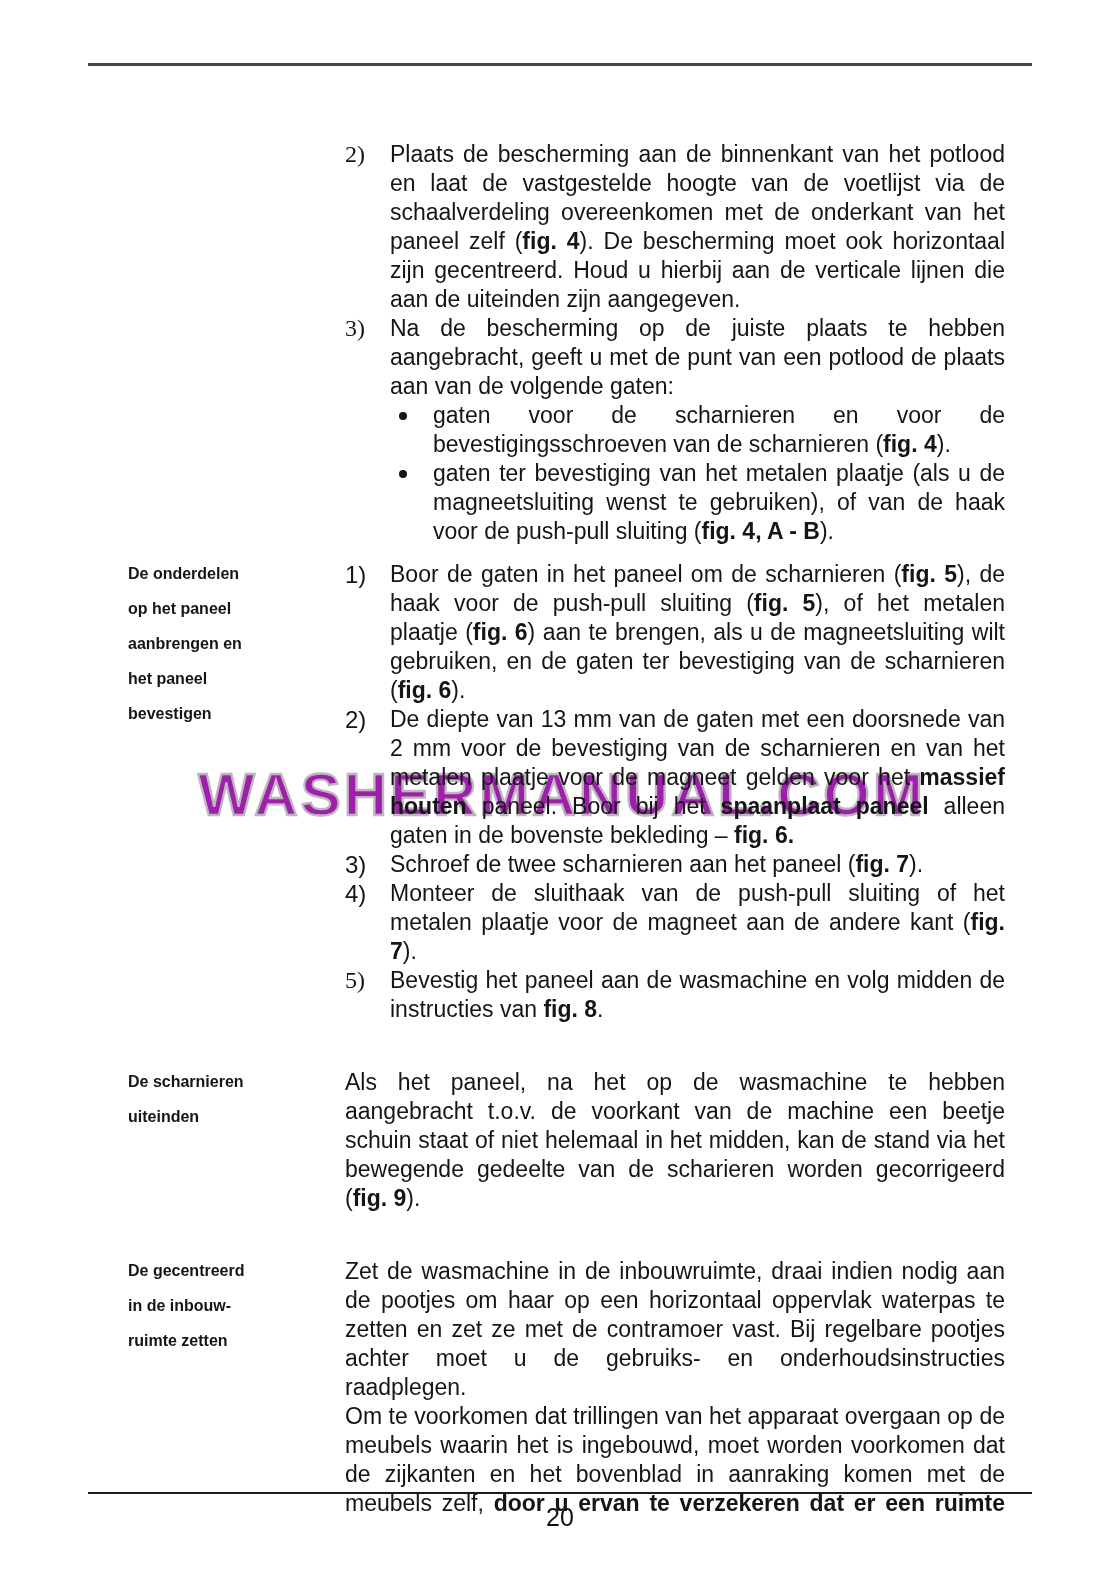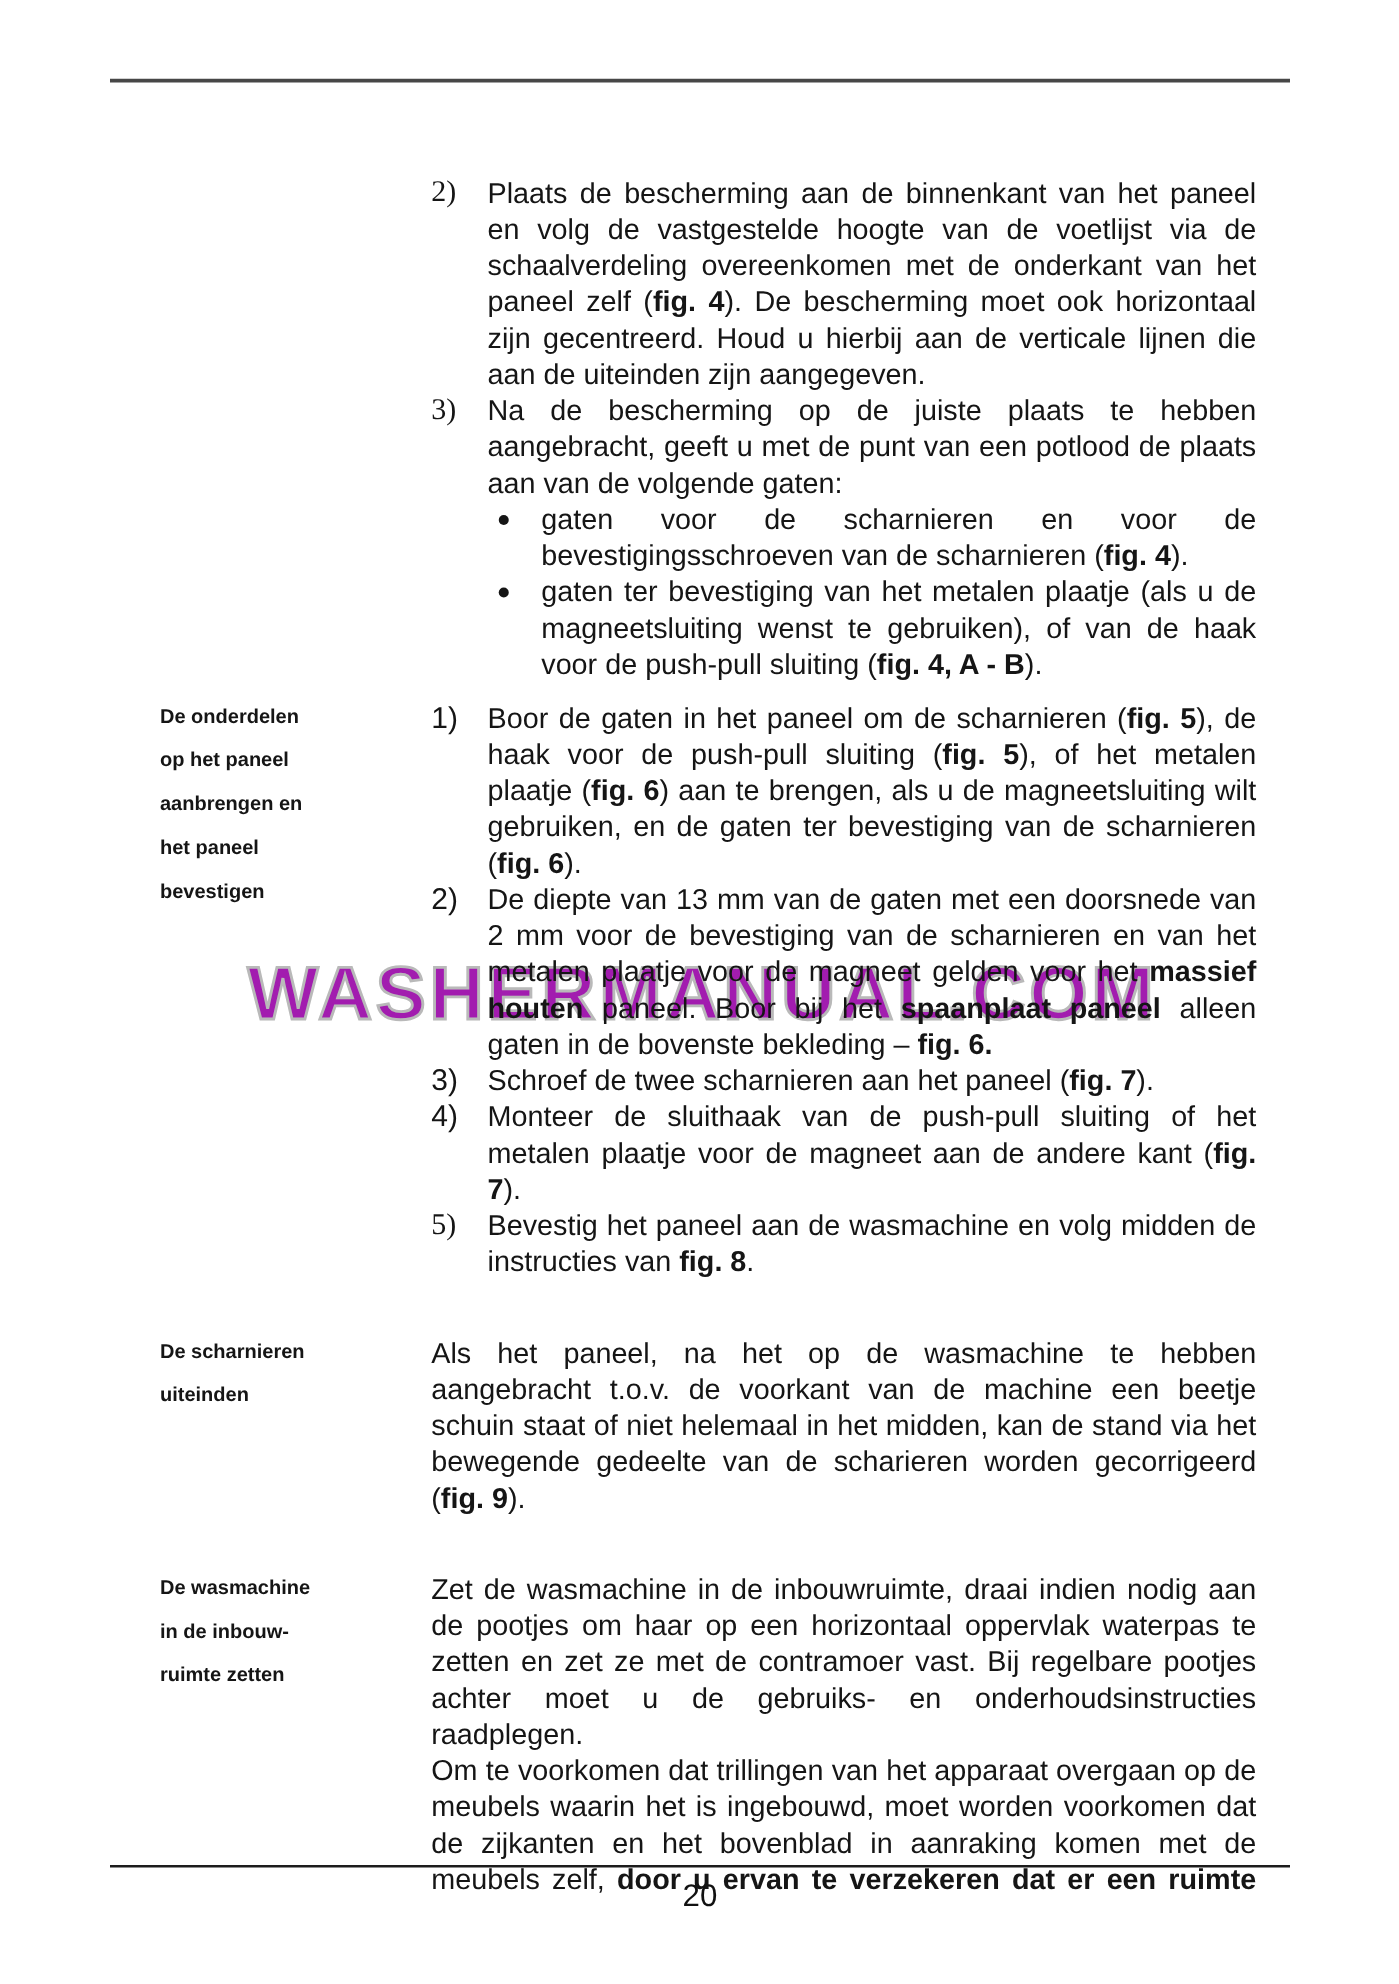--- a/index.html
+++ b/index.html
@@ -72,21 +72,21 @@
 
   <div class="watermark">WASHERMANUAL.COM</div>
 
   <div class="content">
 
     <div class="section">
       <div class="lead"></div>
       <div class="body">
         <div class="li">
           <span class="marker serif">2)</span>
-          <span><span>Plaats de bescherming aan de binnenkant van het paneel en volg de vastgestelde hoogte van de voetlijst via de schaalverdeling overeenkomen met de onderkant van het paneel zelf (</span><span class="b">fig. 4</span><span>). De bescherming moet ook horizontaal zijn gecentreerd. Houd u hierbij aan de verticale lijnen die aan de uiteinden zijn aangegeven.</span></span>
+          <span><span>Plaats de bescherming aan de binnenkant van het potlood en laat de vastgestelde hoogte van de voetlijst via de schaalverdeling overeenkomen met de onderkant van het paneel zelf (</span><span class="b">fig. 4</span><span>). De bescherming moet ook horizontaal zijn gecentreerd. Houd u hierbij aan de verticale lijnen die aan de uiteinden zijn aangegeven.</span></span>
         </div>
         <div class="li">
           <span class="marker serif">3)</span>
           <span><span>Na de bescherming op de juiste plaats te hebben aangebracht, geeft u met de punt van een potlood de plaats aan van de volgende gaten:</span></span>
           <div class="bullet">
             <span class="dot"></span>
             <span><span>gaten voor de scharnieren en voor de bevestigingsschroeven van de scharnieren (</span><span class="b">fig. 4</span><span>).</span></span>
           </div>
           <div class="bullet">
             <span class="dot"></span>
@@ -133,21 +133,21 @@
         <div>De scharnieren</div>
         <div>uiteinden</div>
       </div>
       <div class="body">
         <div class="para"><span>Als het paneel, na het op de wasmachine te hebben aangebracht t.o.v. de voorkant van de machine een beetje schuin staat of niet helemaal in het midden, kan de stand via het bewegende gedeelte van de scharieren worden gecorrigeerd (</span><span class="b">fig. 9</span><span>).</span></div>
       </div>
     </div>
 
     <div class="section sec-gap-lg">
       <div class="lead">
-        <div>De wasmachine</div>
+        <div>De gecentreerd</div>
         <div>in de inbouw-</div>
         <div>ruimte zetten</div>
       </div>
       <div class="body">
         <div class="para"><span>Zet de wasmachine in de inbouwruimte, draai indien nodig aan de pootjes om haar op een horizontaal oppervlak waterpas te zetten en zet ze met de contramoer vast. Bij regelbare pootjes achter moet u de gebruiks- en onderhoudsinstructies raadplegen.</span></div>
         <div class="para justify-last"><span>Om te voorkomen dat trillingen van het apparaat overgaan op de meubels waarin het is ingebouwd, moet worden voorkomen dat de zijkanten en het bovenblad in aanraking komen met de meubels zelf, </span><span class="b">door u ervan te verzekeren dat er een ruimte</span></div>
       </div>
     </div>
 
   </div>

